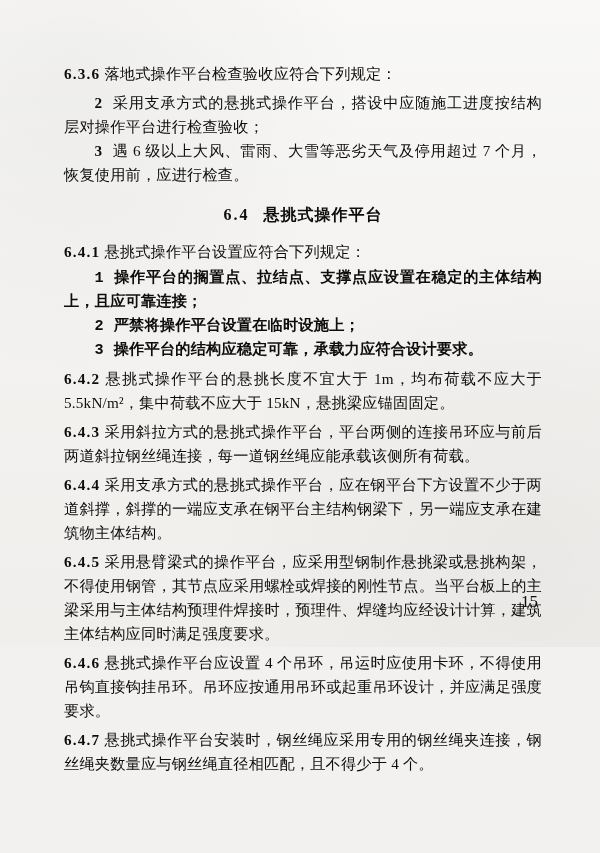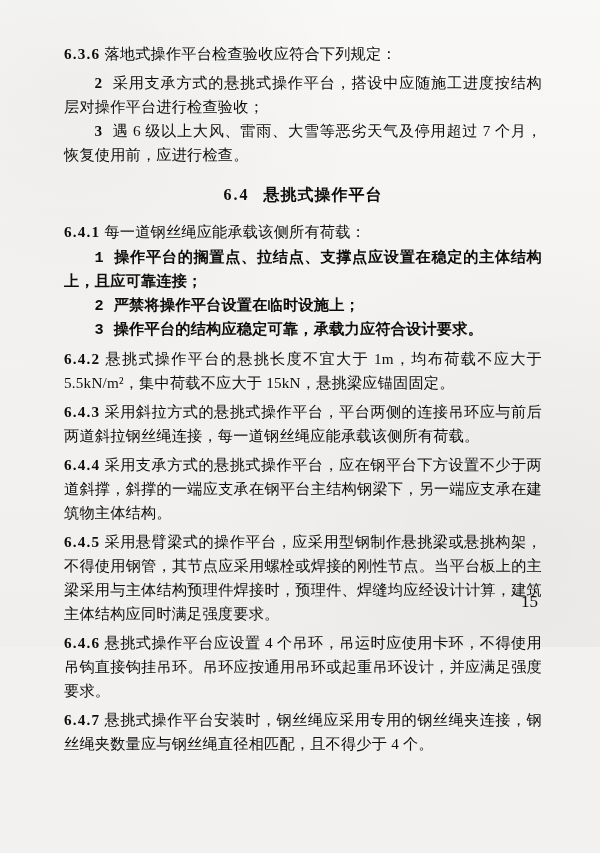--- a/index.html
+++ b/index.html
@@ -13,21 +13,21 @@
     font-family: "Liberation Serif", serif;
     color: #0d0d0d;
     overflow: hidden;
   }
   .page {
     position: relative;
     width: 600px;
     height: 647px;
     background: #f3f2f0;
     box-sizing: border-box;
-    padding: 42px 58px 30px 64px;
+    padding: 62px 58px 30px 64px;
   }
   .page::before {
     content: "";
     position: absolute;
     inset: 0;
     background:
       radial-gradient(circle at 12% 14%, rgba(0,0,0,0.035) 0%, rgba(0,0,0,0) 38%),
       radial-gradient(circle at 88% 86%, rgba(0,0,0,0.03) 0%, rgba(0,0,0,0) 42%),
       linear-gradient(180deg, rgba(255,255,255,0.45) 0%, rgba(240,238,235,0.2) 60%, rgba(235,233,230,0.35) 100%);
     pointer-events: none;
@@ -102,21 +102,21 @@
 
     <p class="item">
       <span class="inum">3</span><span>遇 6 级以上大风、雷雨、大雪等恶劣天气及停用超过 7 个月，恢复使用前，应进行检查。</span>
     </p>
 
     <h2 class="section-heading">
       <span class="snum">6.4</span><span>悬挑式操作平台</span>
     </h2>
 
     <p class="clause">
-      <span class="num">6.4.1</span><span>每一道钢丝绳应能承载该侧所有荷载：</span>
+      <span class="num">6.4.1</span><span>悬挑式操作平台设置应符合下列规定：</span>
     </p>
 
     <p class="item bold">
       <span class="inum">1</span><span>操作平台的搁置点、拉结点、支撑点应设置在稳定的主体结构上，且应可靠连接；</span>
     </p>
 
     <p class="item bold">
       <span class="inum">2</span><span>严禁将操作平台设置在临时设施上；</span>
     </p>
 

